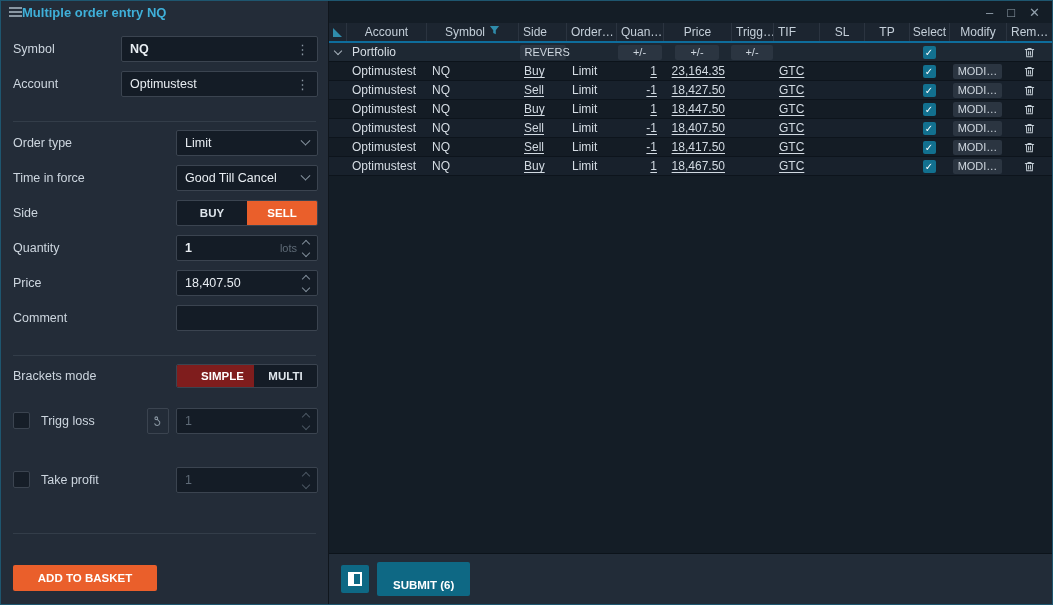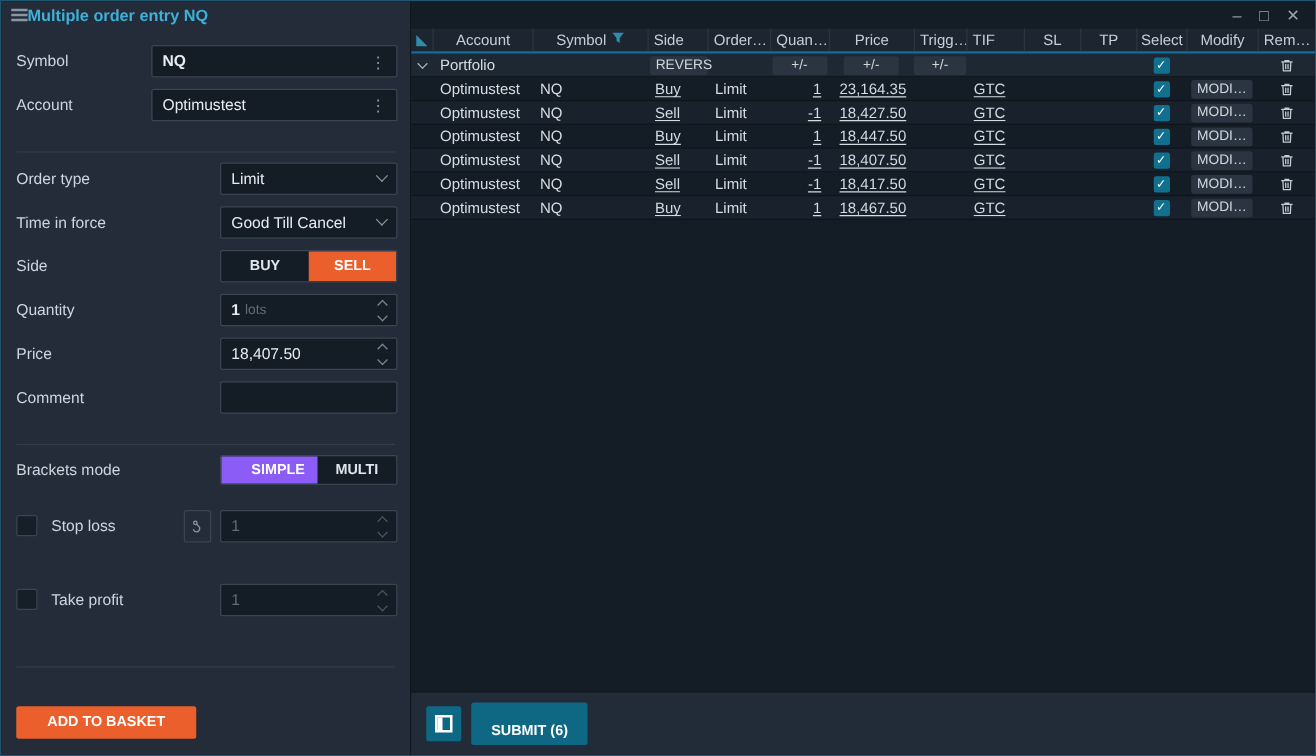--- a/index.html
+++ b/index.html
@@ -24,35 +24,35 @@
   .sublabel { left:40px; }
   .field {
     position:absolute; top:0; bottom:0; right:10px; background:#141c26;
     border:1px solid #3b4450; border-radius:2px; display:flex; align-items:center;
     padding:0 8px; font-size:12.5px; color:#e8edf2; cursor:pointer;
   }
   .field.wide { left:120px; }
   .field.narrow { left:175px; }
   .fval { flex:1; white-space:nowrap; overflow:hidden; }
   .fval.bold { font-weight:bold; }
-  .unit { color:#5f6b77; font-size:11px; margin-left:4px; flex:1; }
+  .unit { color:#5f6b77; font-size:11px; margin-left:4px; flex:1;text-align:right; }
   .kebab { color:#8a97a3; font-size:13px; padding-left:6px; cursor:pointer; }
   .chev-down { width:7px; height:7px; border-right:1.5px solid #8a97a3; border-bottom:1.5px solid #8a97a3; transform:rotate(45deg) translate(-2px,-2px); flex:none; }
   .spinner { display:flex; flex-direction:column; gap:3px; align-items:center; padding-left:6px; cursor:pointer; }
   .spin-up { width:6px; height:6px; border-left:1.5px solid #7e8b97; border-top:1.5px solid #7e8b97; transform:rotate(45deg); }
   .spin-down { width:6px; height:6px; border-right:1.5px solid #7e8b97; border-bottom:1.5px solid #7e8b97; transform:rotate(45deg); }
   .field.disabled { color:#5f6b77; }
   .field.disabled .fval { color:#5f6b77; }
   .field.disabled .spin-up { border-color:#4a5662; }
   .field.disabled .spin-down { border-color:#4a5662; }
   .separator { height:1px; background:#333d49; margin:15px 12px 8px 12px; flex:none; }
   .toggle-group { position:absolute; top:0; bottom:0; left:175px; right:10px; display:flex; background:#141c26; border:1px solid #3b4450; border-radius:2px; overflow:hidden; }
   .toggle-btn { flex:1; display:flex; align-items:center; justify-content:center; font-size:11.5px; font-weight:bold; color:#dfe6ec; cursor:pointer; }
   .toggle-btn.sel-orange { background:#ea5f2b; color:#fff; }
-  .toggle-btn.sel-teal { background:#8b5cf6; color:#fff;padding-left:14px; }
+  .toggle-btn.sel-teal { background:#7f1d1d; color:#fff;padding-left:14px; }
   .checkbox { position:absolute; left:12px; top:4px; width:17px; height:17px; background:#161e28; border:1px solid #3b4450; border-radius:2px; cursor:pointer; }
   .hook-btn { position:absolute; left:146px; top:0; bottom:0; width:22px; border:1px solid #3b4450; border-radius:2px; display:flex; align-items:center; justify-content:center; cursor:pointer; background:transparent; }
   .gear-btn { position:absolute; right:10px; top:0; bottom:0; width:25px; border:1px solid #3b4450; border-radius:2px; color:#8a97a3; font-size:14px; display:flex; align-items:center; justify-content:center; cursor:pointer; background:transparent; }
   .field.strategy { right:41px; }
   .btn-basket {
     margin:auto 0 13px 12px; width:144px; height:26px; background:#ea5f2b; color:#fff;
     font-size:11.5px; font-weight:bold; border:none; border-radius:2px; cursor:pointer;
     font-family:"Liberation Sans", sans-serif;
   }
   
@@ -188,21 +188,21 @@
       <div class="frow" style="height:24px">
         <span class="flabel">Brackets mode</span>
         <div class="toggle-group">
           <div class="toggle-btn sel-teal">SIMPLE</div>
           <div class="toggle-btn">MULTI</div>
         </div>
       </div>
 
       <div class="frow" style="margin-top:11px">
         <span class="checkbox"></span>
-        <span class="flabel sublabel">Stop loss</span>
+        <span class="flabel sublabel">Trigg loss</span>
         <span class="hook-btn">
           <svg width="12" height="13" viewBox="0 0 14 14" fill="none">
             <circle cx="5" cy="3.2" r="1.6" stroke="#8a97a3" stroke-width="1.2"></circle>
             <path d="M6.2 4.5 L9 7.5 V9.2 A3 3 0 0 1 3.2 9.6" stroke="#8a97a3" stroke-width="1.2" stroke-linecap="round"></path>
           </svg>
         </span>
         <div class="field narrow disabled">
           <span class="fval">1</span>
           <span class="spinner">
               <i class="spin-up"></i>

